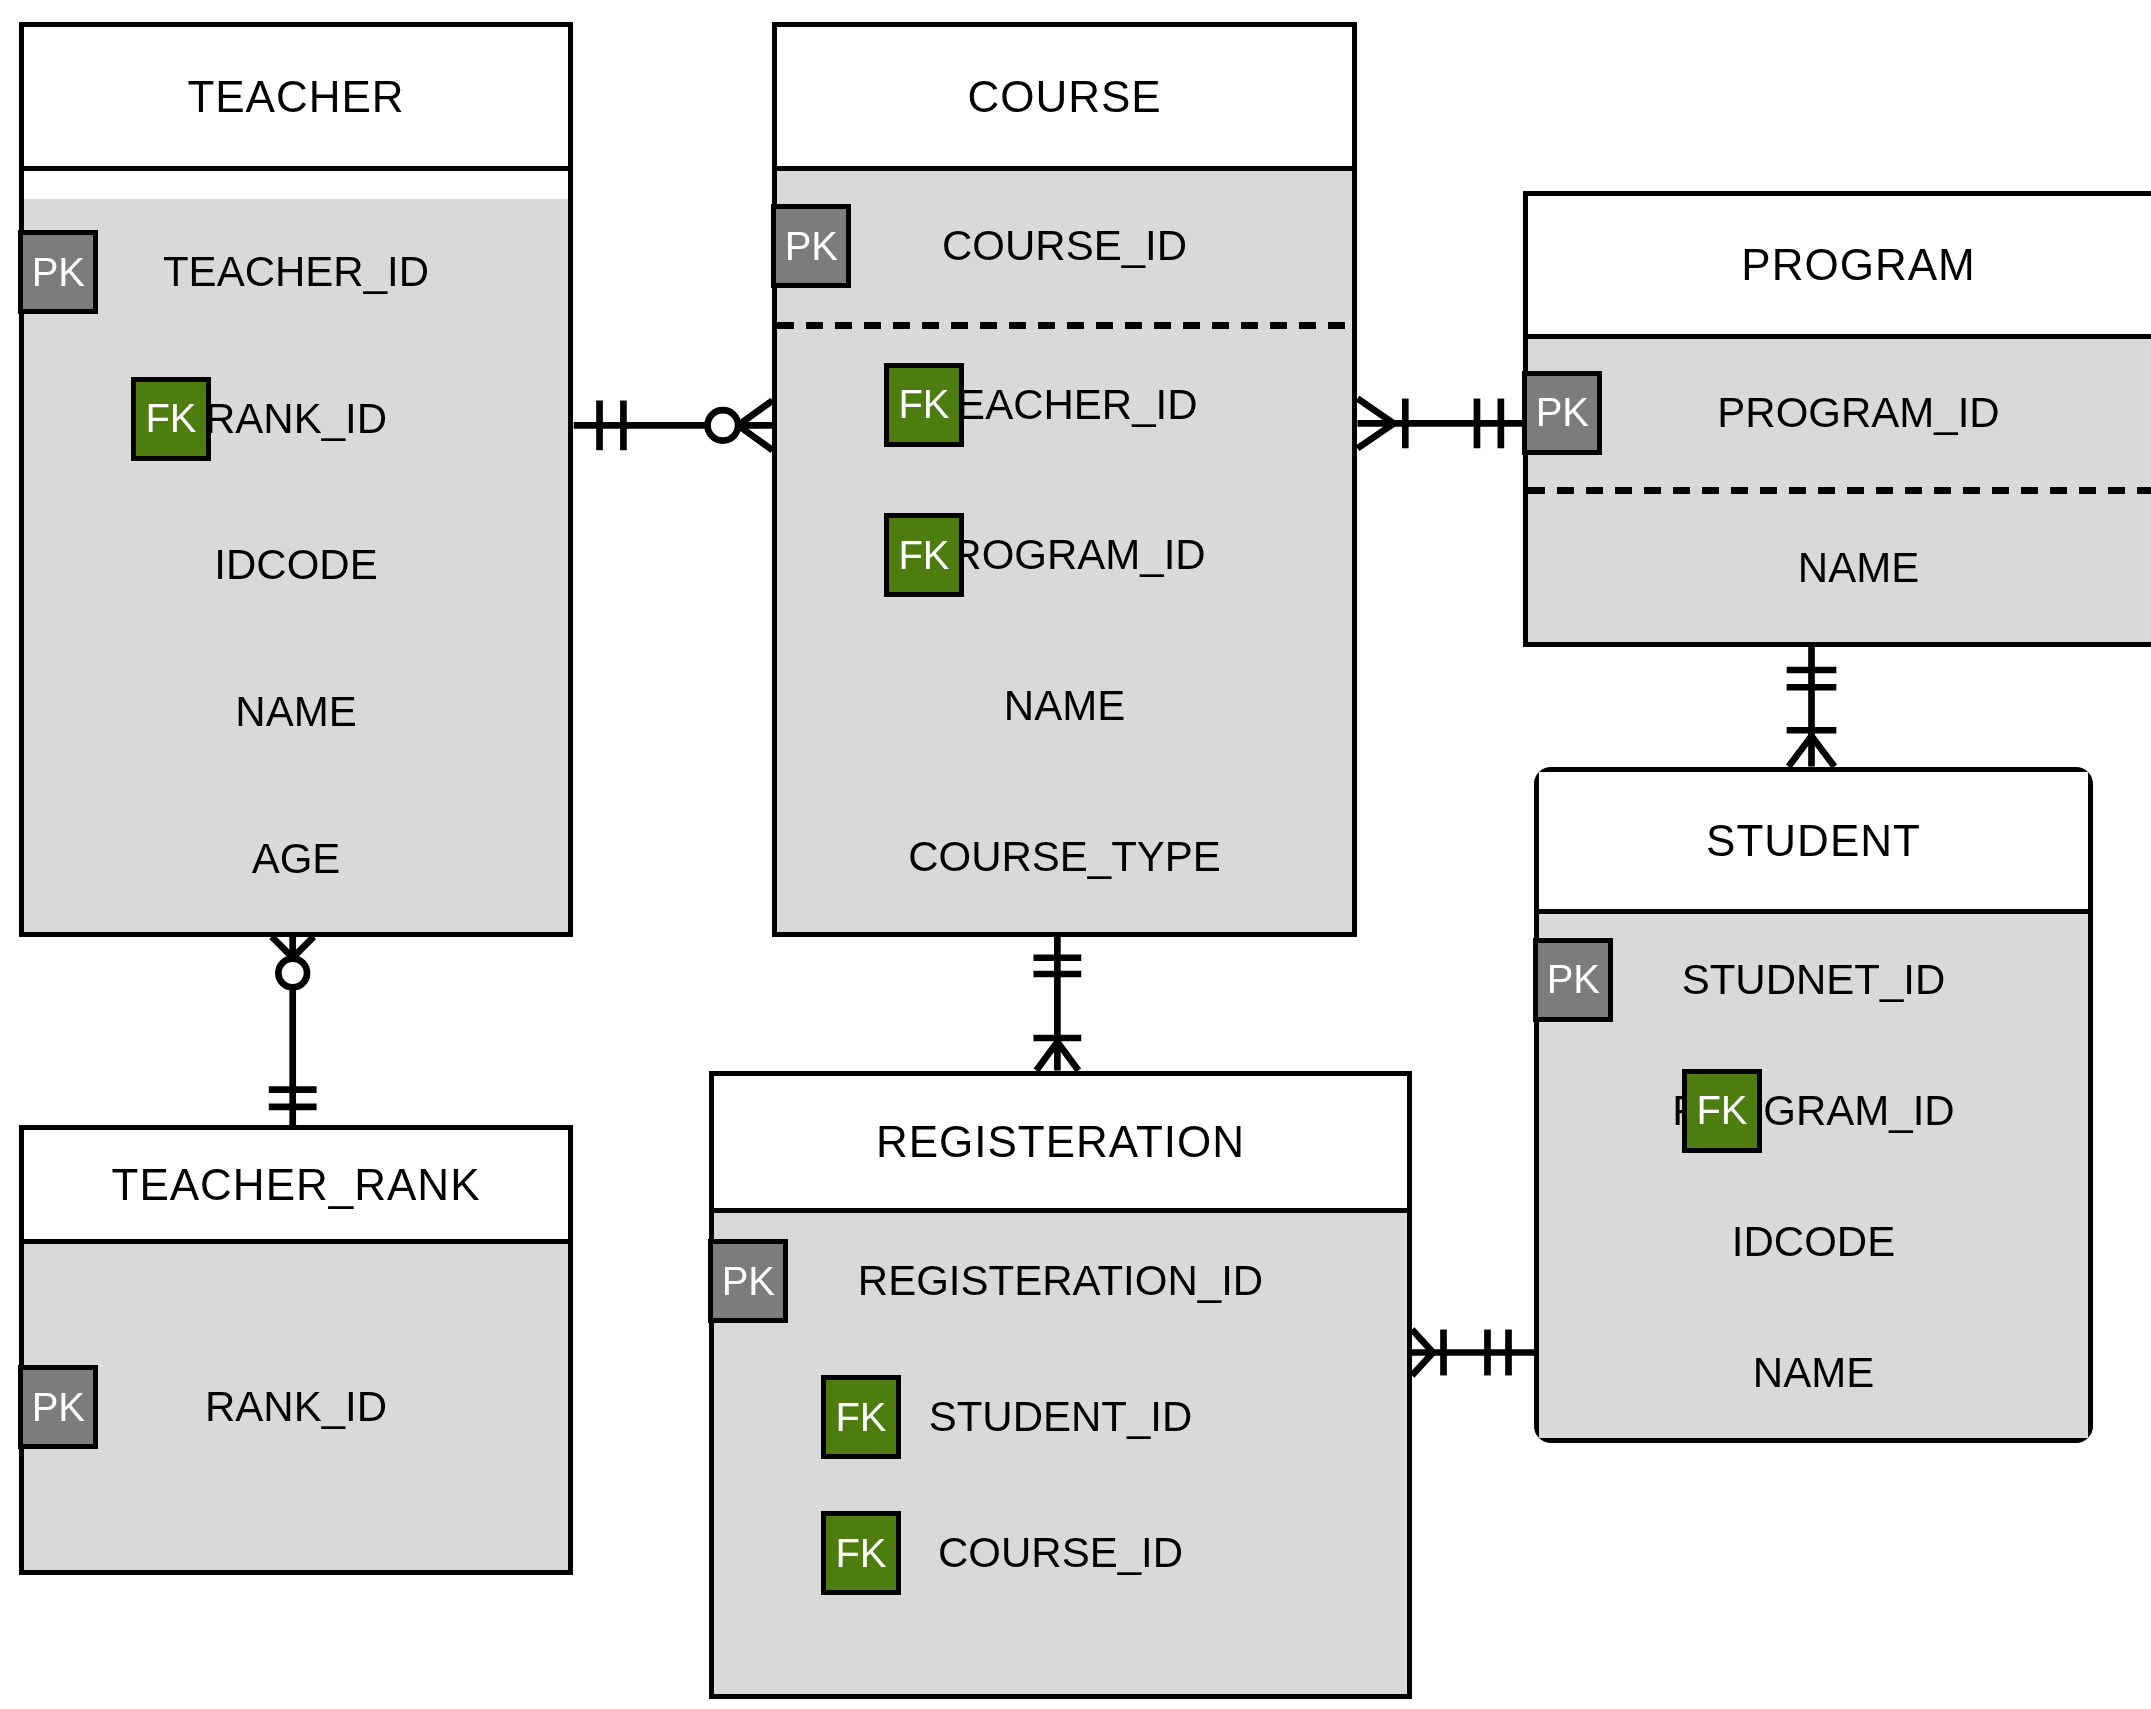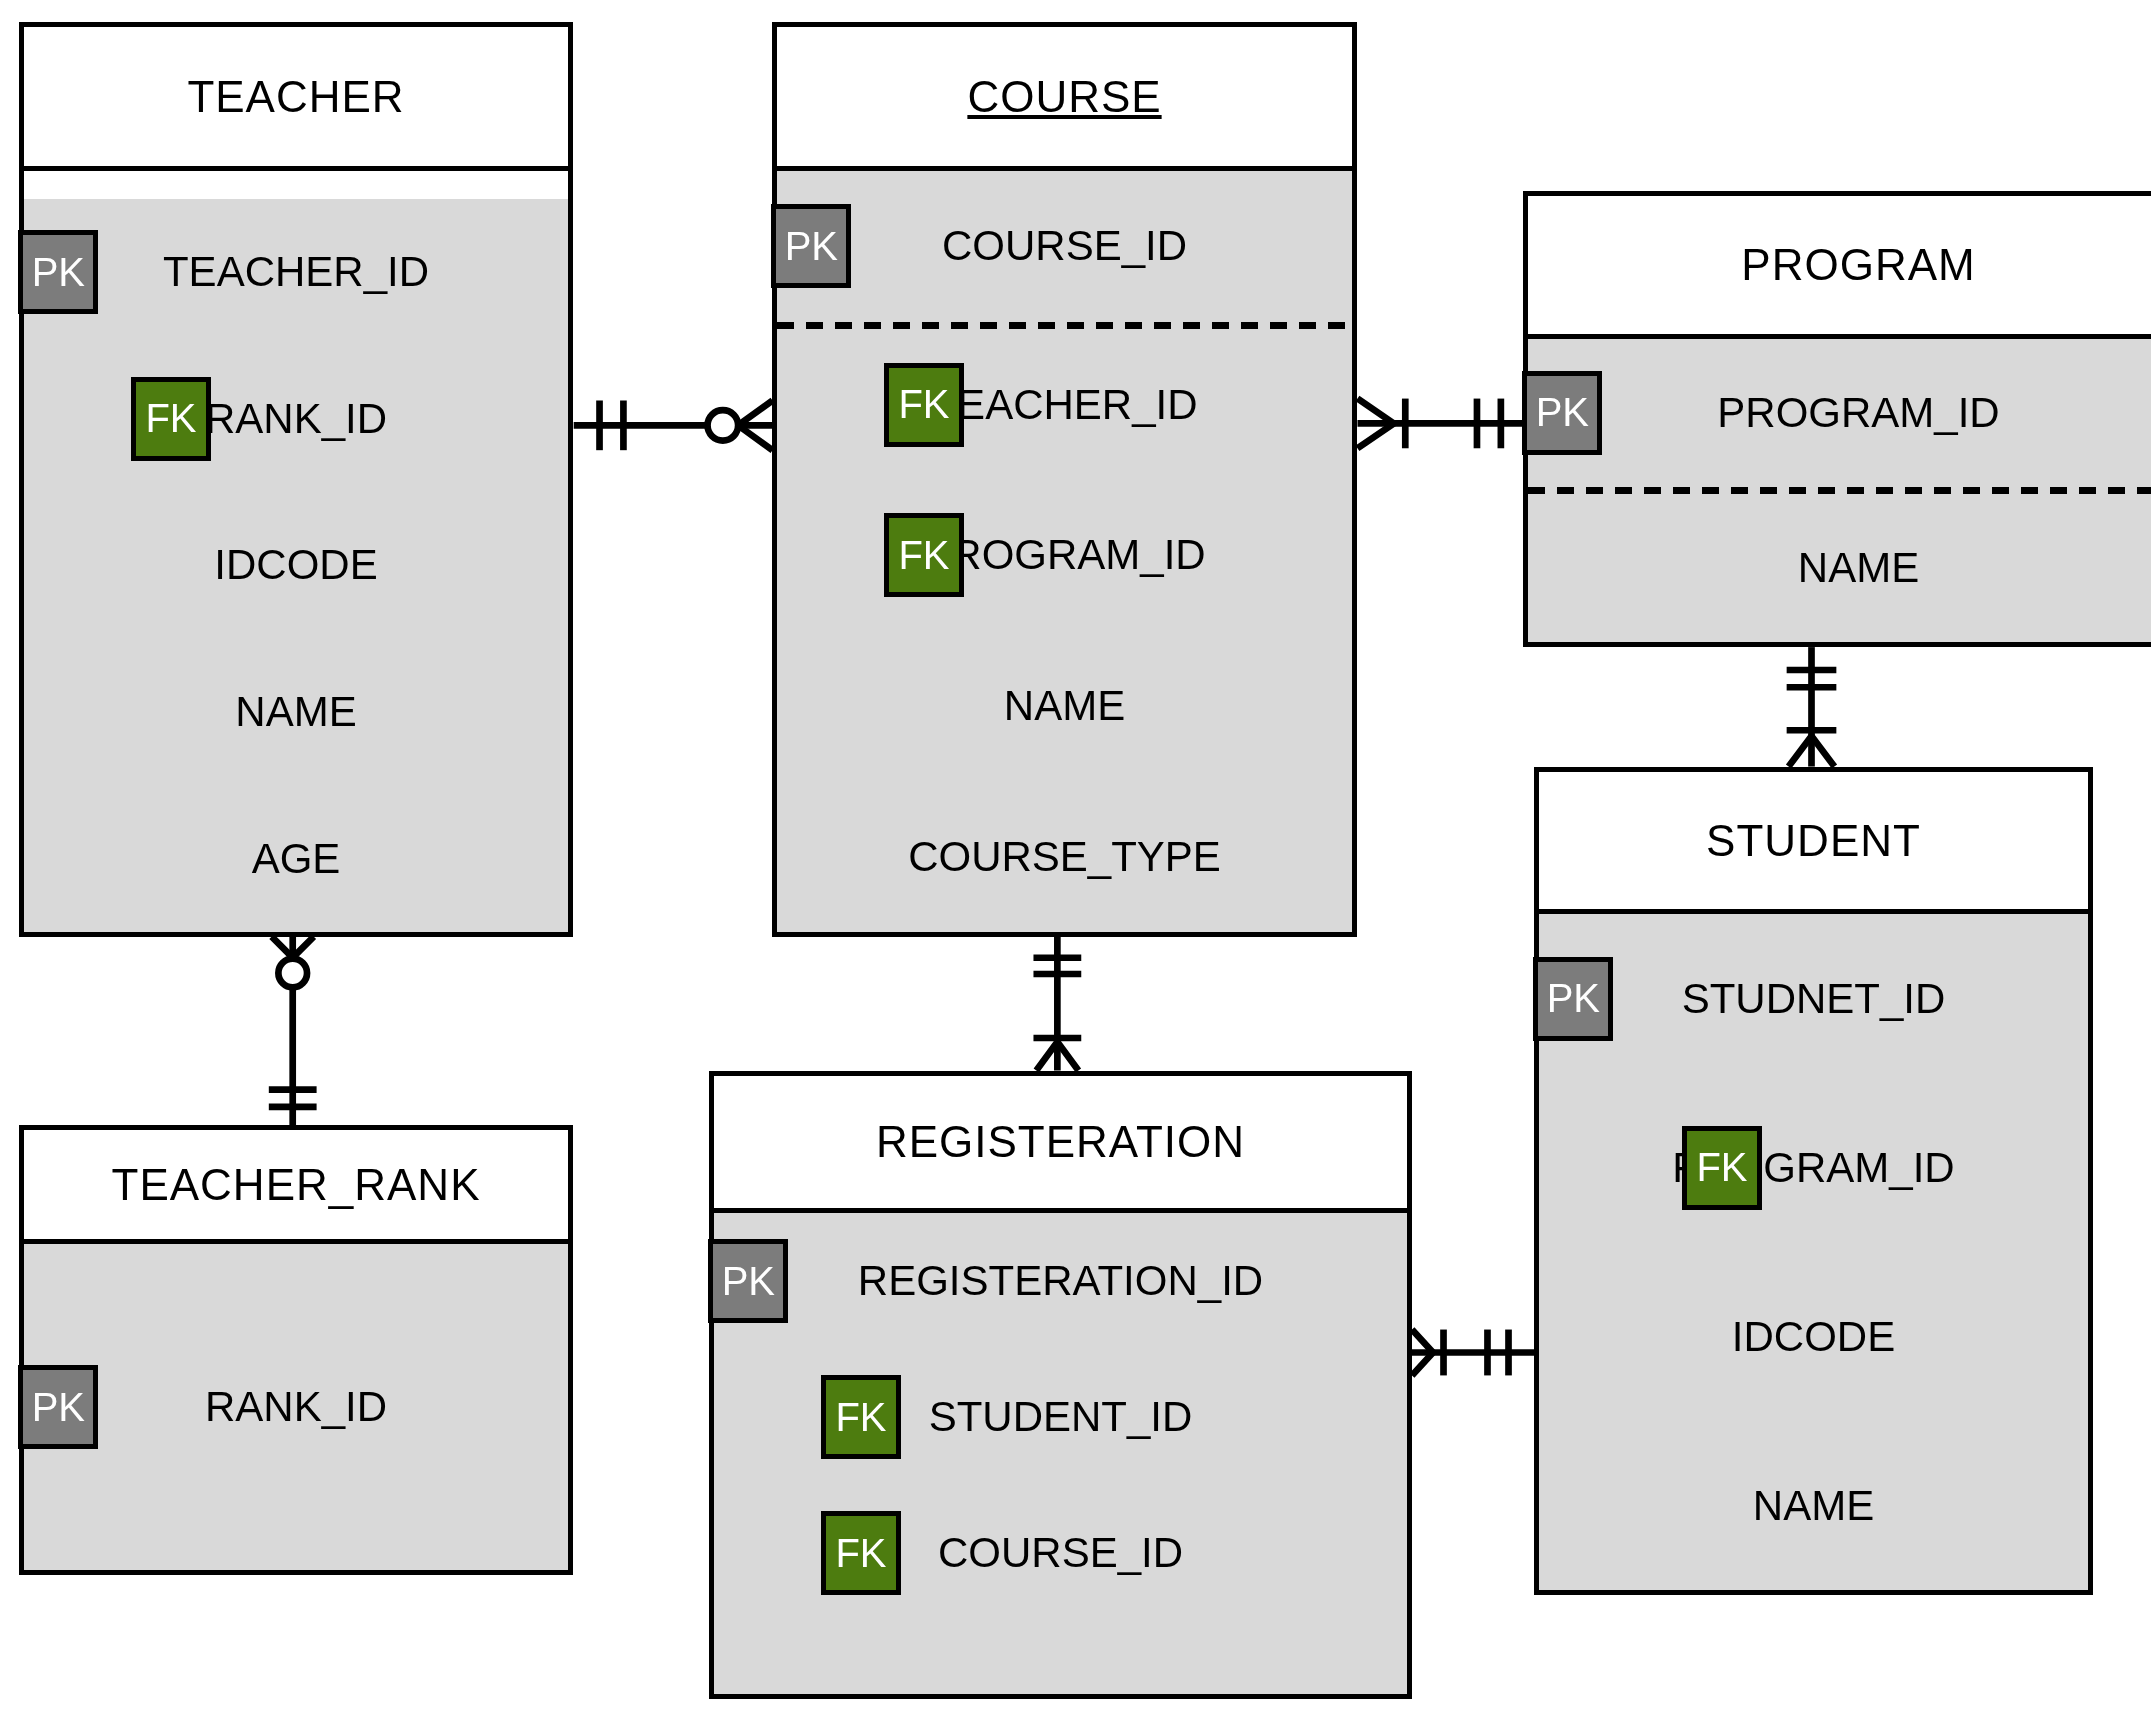--- a/index.html
+++ b/index.html
@@ -79,21 +79,21 @@
       <div class="row">
         <span>NAME</span>
       </div>
       <div class="row">
         <span>AGE</span>
       </div>
     </div>
   </section>
 
   <section class="entity" style="left:772px;top:22px;width:585px;height:915px;">
-    <header style="height:144px;text-decoration:underline;">COURSE</header>
+    <header style="height:144px;">COURSE</header>
     <div class="body">
       <div class="row">
         <span class="badge pk">PK</span>
         <span>COURSE_ID</span>
       </div>
       <div class="sep"></div>
       <div class="row">
         <span class="badge fk">FK</span>
         <span>TEACHER_ID</span>
       </div>
@@ -146,21 +146,21 @@
         <span>STUDENT_ID</span>
       </div>
       <div class="row fixed">
         <span class="badge fk">FK</span>
         <span>COURSE_ID</span>
       </div>
       <div class="filler"></div>
     </div>
   </section>
 
-  <section class="entity" style="left:1534px;top:767px;width:559px;height:828px;">
+  <section class="entity" style="left:1534px;top:767px;width:559px;height:676px;border-radius:17px;">
     <header style="height:142px;">STUDENT</header>
     <div class="body">
       <div class="row">
         <span class="badge pk">PK</span>
         <span>STUDNET_ID</span>
       </div>
       <div class="row">
         <span class="badge fk" style="left:143px;">FK</span>
         <span>PROGRAM_ID</span>
       </div>

